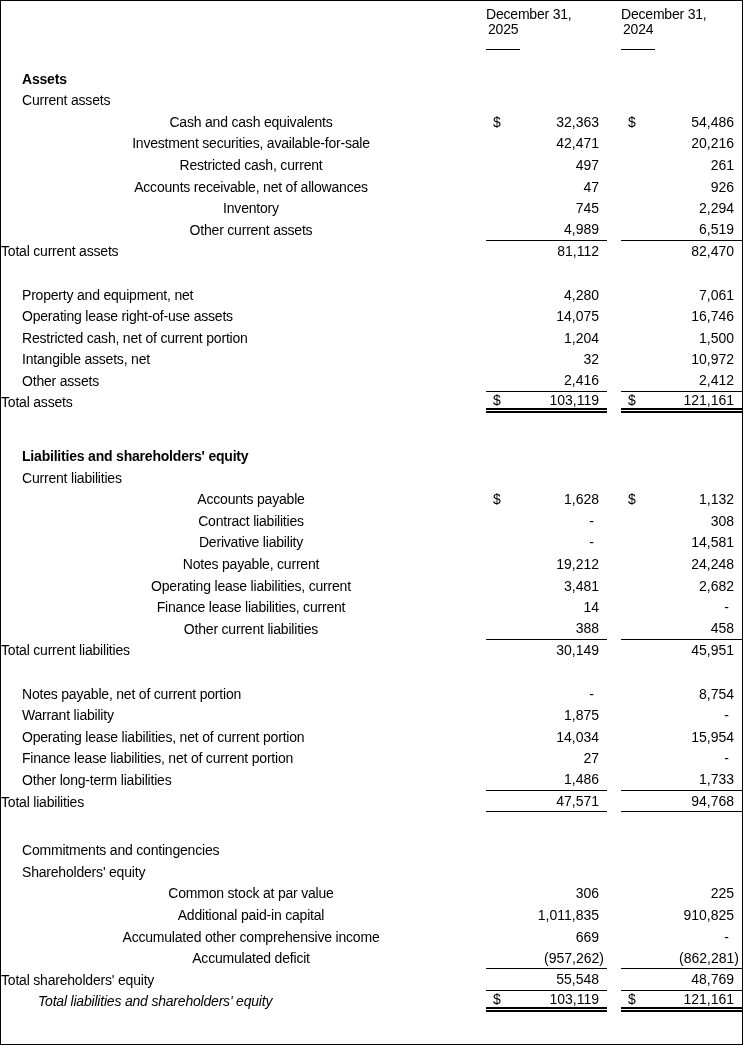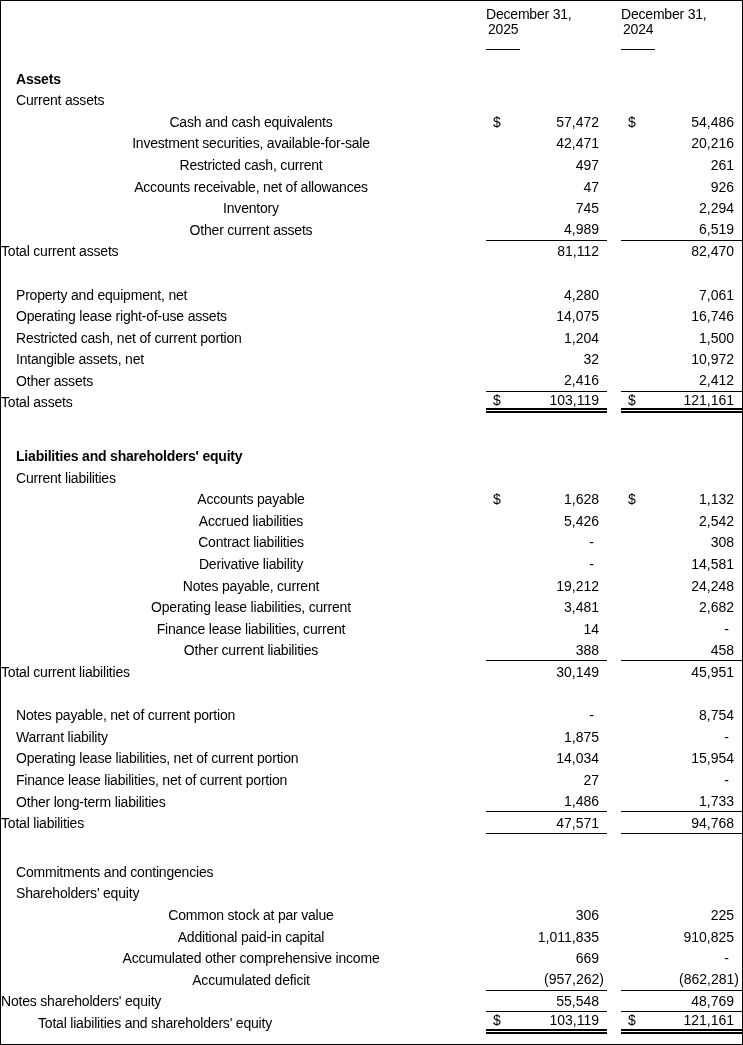--- a/index.html
+++ b/index.html
@@ -18,24 +18,24 @@
     align-items: center;
     height: 21.6px;
     box-sizing: border-box;
   }
   .label {
     flex: 1;
     white-space: nowrap;
     letter-spacing: -0.2px;
     overflow: hidden;
   }
-  .ind-0 { padding-left: 15px; }
+  .ind-0 { padding-left: 21px; }
   .ind-1 { padding-left: 15px; text-align: center; }
   .ind-2 { }
-  .ind-3 { padding-left: 37px; }
+  .ind-3 { padding-left: 37px; font-style: italic; }
   .bold .label { font-weight: bold; }
   .col {
     width: 121px;
     height: 100%;
     display: flex;
     align-items: center;
     box-sizing: border-box;
   }
   .col1 { margin-right: 14px; }
   .dollar {
@@ -111,21 +111,21 @@
         </div>
         <div class="col col2">
           <span class="dollar"></span>
           <span class="val"></span>
         </div>
       </div>
       <div class="row">
         <div class="label ind-1">Cash and cash equivalents</div>
         <div class="col col1">
           <span class="dollar">$</span>
-          <span class="val">57,472</span>
+          <span class="val">32,363</span>
         </div>
         <div class="col col2">
           <span class="dollar">$</span>
           <span class="val">54,486</span>
         </div>
       </div>
       <div class="row">
         <div class="label ind-1">Investment securities, available-for-sale</div>
         <div class="col col1">
           <span class="dollar"></span>
@@ -287,31 +287,20 @@
         <div class="col col1">
           <span class="dollar">$</span>
           <span class="val">1,628</span>
         </div>
         <div class="col col2">
           <span class="dollar">$</span>
           <span class="val">1,132</span>
         </div>
       </div>
       <div class="row">
-        <div class="label ind-1">Accrued liabilities</div>
-        <div class="col col1">
-          <span class="dollar"></span>
-          <span class="val">5,426</span>
-        </div>
-        <div class="col col2">
-          <span class="dollar"></span>
-          <span class="val">2,542</span>
-        </div>
-      </div>
-      <div class="row">
         <div class="label ind-1">Contract liabilities</div>
         <div class="col col1">
           <span class="dollar"></span>
           <span class="val dash">-</span>
         </div>
         <div class="col col2">
           <span class="dollar"></span>
           <span class="val">308</span>
         </div>
       </div>
@@ -509,21 +498,21 @@
         <div class="col col1">
           <span class="dollar"></span>
           <span class="val neg">(957,262)</span>
         </div>
         <div class="col col2">
           <span class="dollar"></span>
           <span class="val neg">(862,281)</span>
         </div>
       </div>
       <div class="row b-single">
-        <div class="label ind-2">Notes shareholders' equity</div>
+        <div class="label ind-2">Total shareholders' equity</div>
         <div class="col col1">
           <span class="dollar"></span>
           <span class="val">55,548</span>
         </div>
         <div class="col col2">
           <span class="dollar"></span>
           <span class="val">48,769</span>
         </div>
       </div>
       <div class="row b-double">

